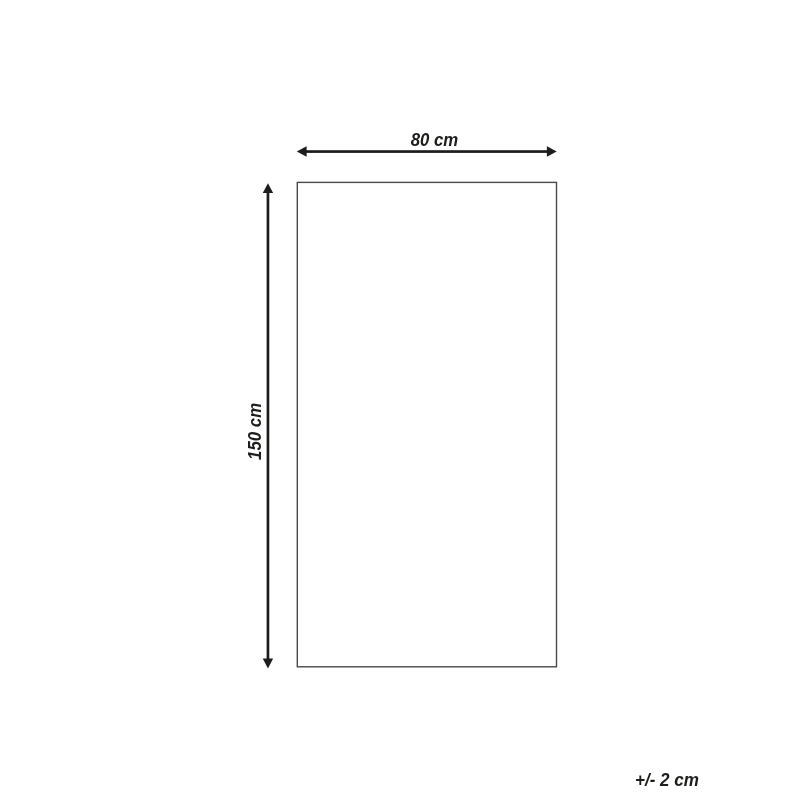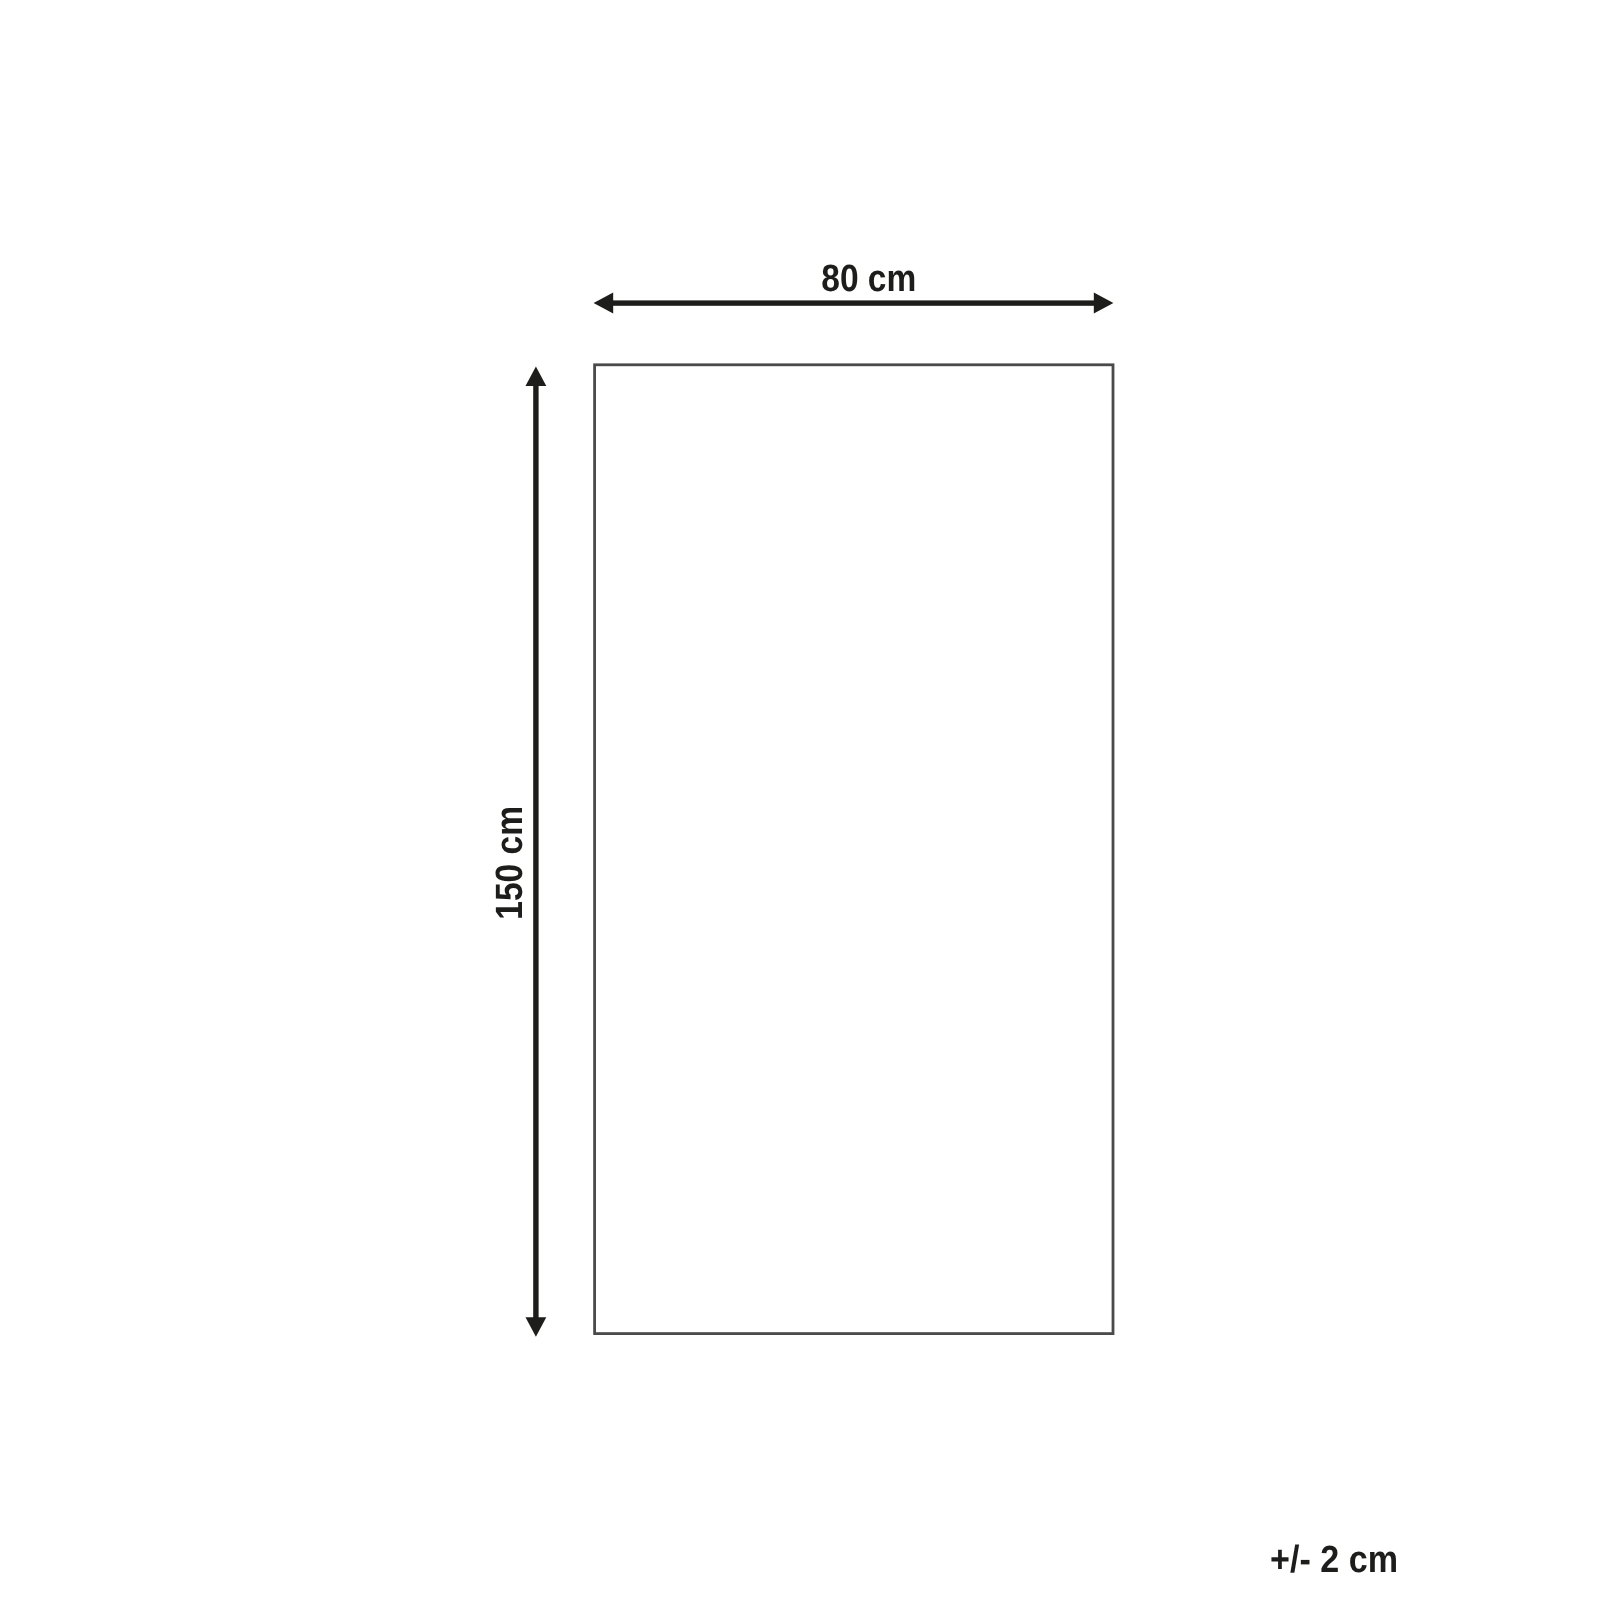--- a/index.html
+++ b/index.html
@@ -1,17 +1,17 @@
 <!DOCTYPE html>
 <html><head>
 <meta charset="utf-8">
 <title>Dimensions</title>
 <style>
   html,body{margin:0;padding:0;background:#ffffff;}
-  .wrap{width:800px;height:800px;position:relative;background:#14b8a6;overflow:hidden;}
+  .wrap{width:800px;height:800px;position:relative;background:#14b8a6;overflow:hidden;font-style:italic;}
   svg{display:block;}
   text{font-family:"Liberation Sans", sans-serif;font-weight:bold;fill:#1d1d1b;}
 </style>
 </head>
 <body>
 <div class="wrap">
 <svg width="800" height="800" viewBox="0 0 800 800" xmlns="http://www.w3.org/2000/svg">
 
   <rect x="0" y="0" width="800" height="800" fill="#ffffff"></rect>
 

